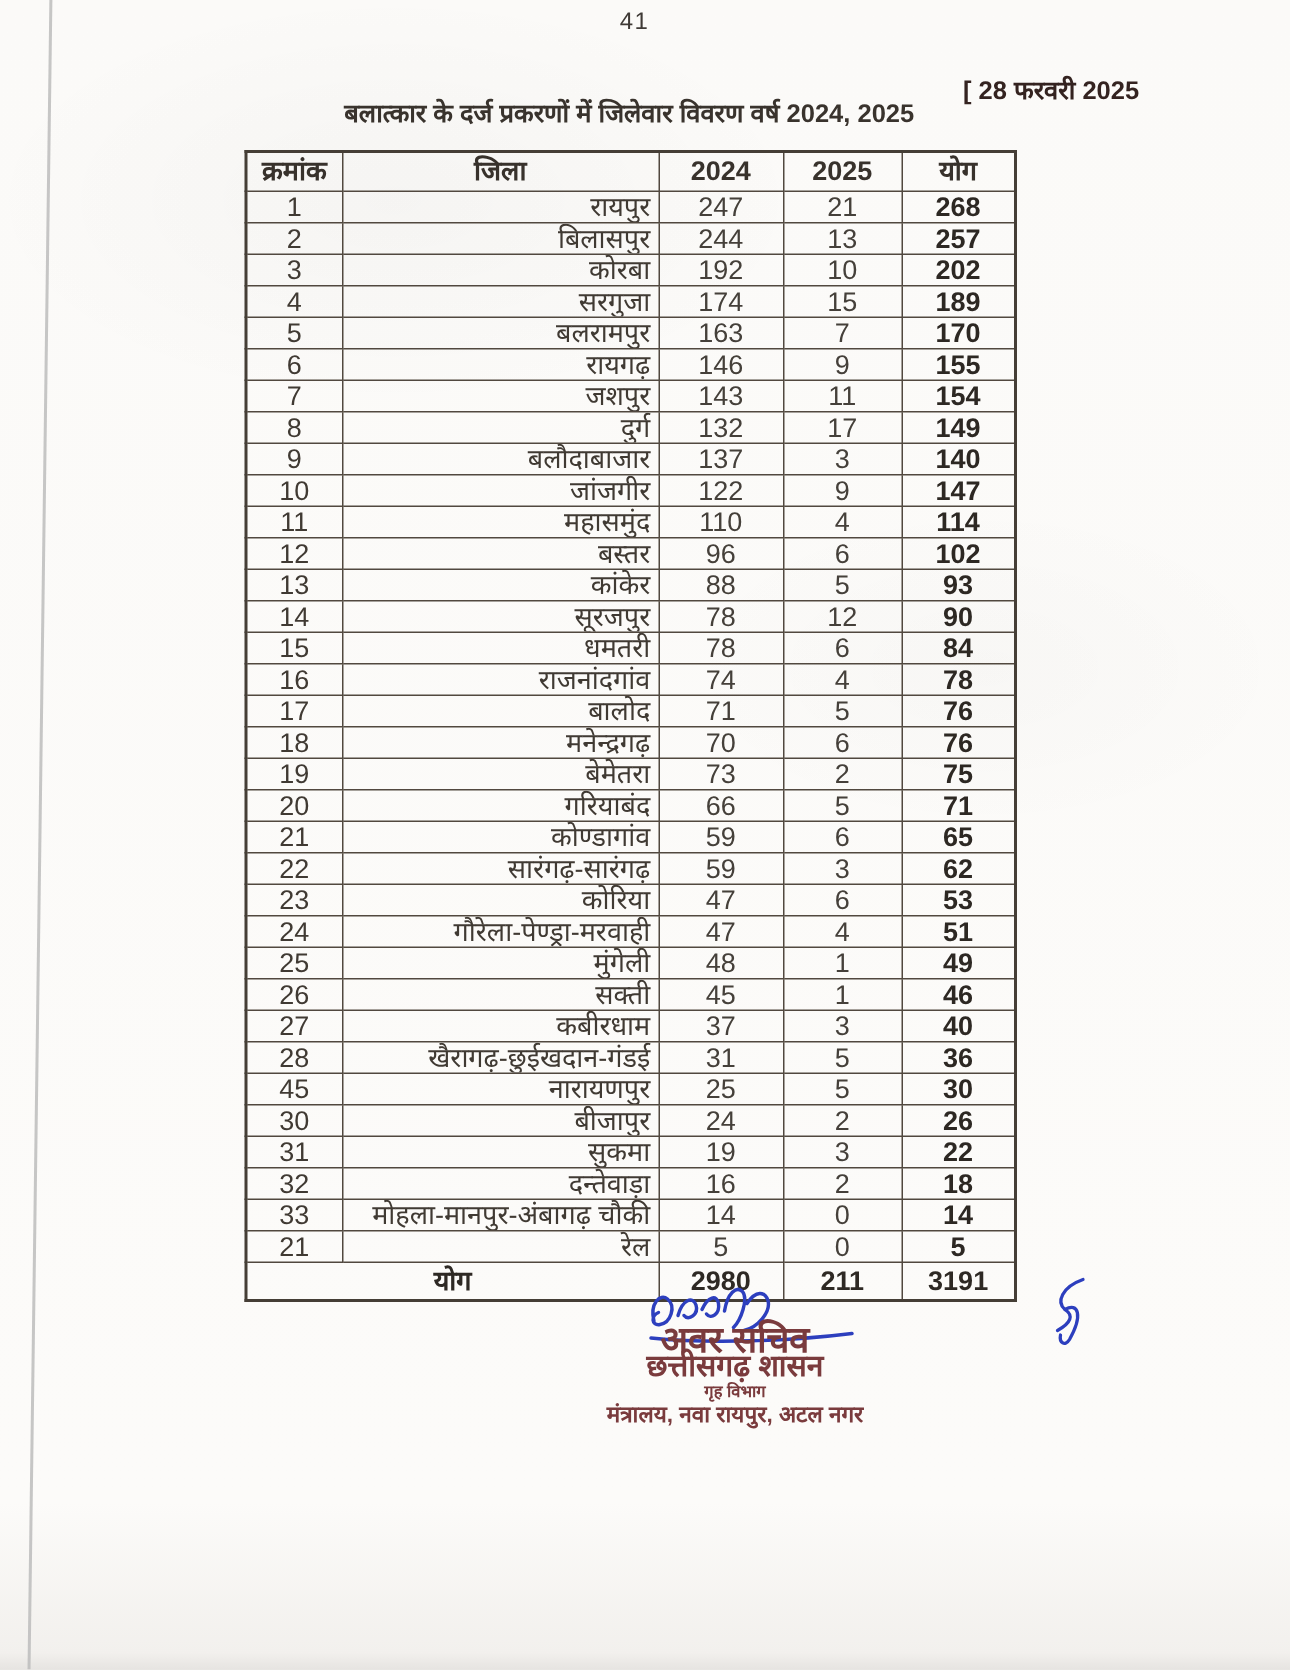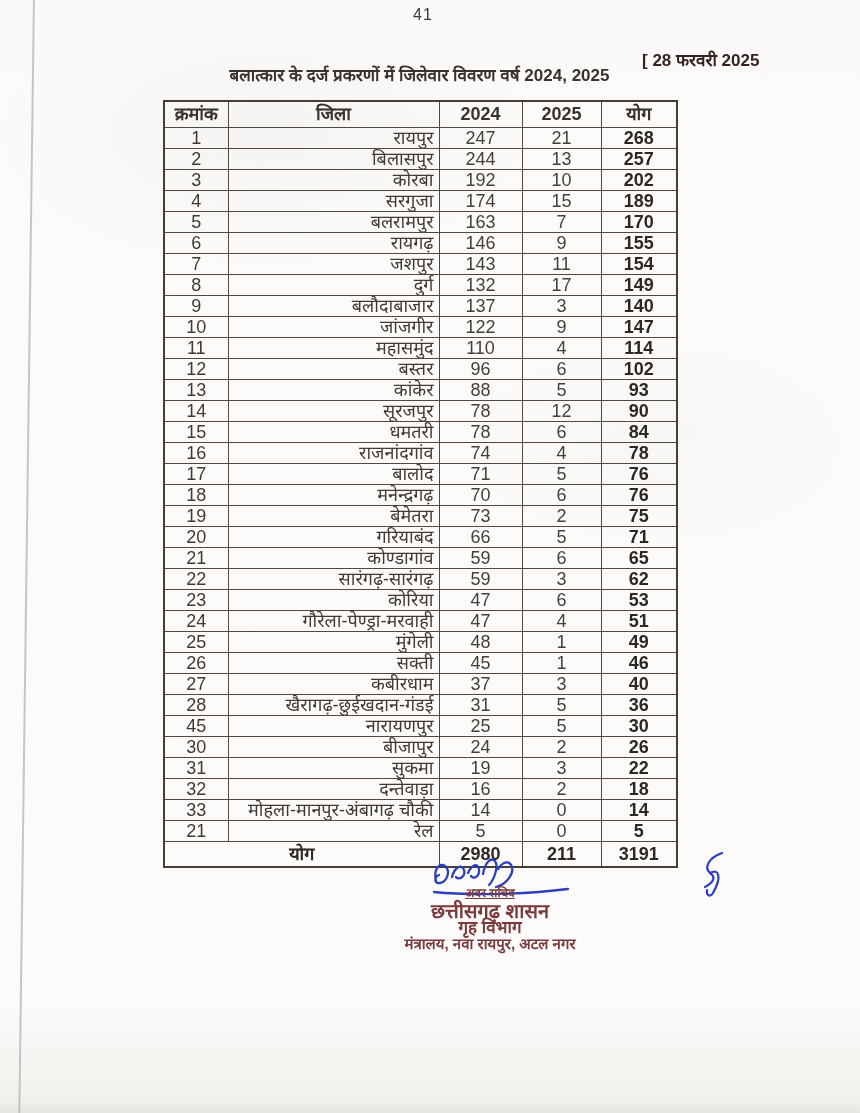--- a/index.html
+++ b/index.html
@@ -41,23 +41,23 @@
   .data-table td.c0{text-align:center;}
   .data-table td.c1{text-align:right;}
   .data-table td.c2,.data-table td.c3{text-align:center;color:#45403a;}
   .data-table td.c4{text-align:center;font-weight:700;color:#2d2823;}
   .data-table tfoot td{height:24px;line-height:24px;font-weight:700;text-align:center;color:#2e2924;}
   .data-table tfoot td.total-label{font-weight:600;}
   .sig{position:absolute;}
   .sig path{fill:none;stroke:#2d3fbe;stroke-linecap:round;stroke-linejoin:round;}
   .footer-block{position:absolute;top:884px;left:356px;width:268px;text-align:center;
     color:#7a3b3d;font-weight:700;}
-  .footer-block .l1{font-size:12px;line-height:19px;text-decoration:underline;}
+  .footer-block .l1{font-size:24px;line-height:19px;}
   .footer-block .l2{font-size:20px;line-height:17px;}
-  .footer-block .l3{font-size:17px;line-height:16px;}
+  .footer-block .l3{font-size:11px;line-height:16px;}
   .footer-block .l4{font-size:15px;line-height:16px;}
 </style>
 </head>
 <body>
 
 <div class="page">
 
   <div class="scan-edge-line"></div>
 
   <div class="page-number">41</div>

